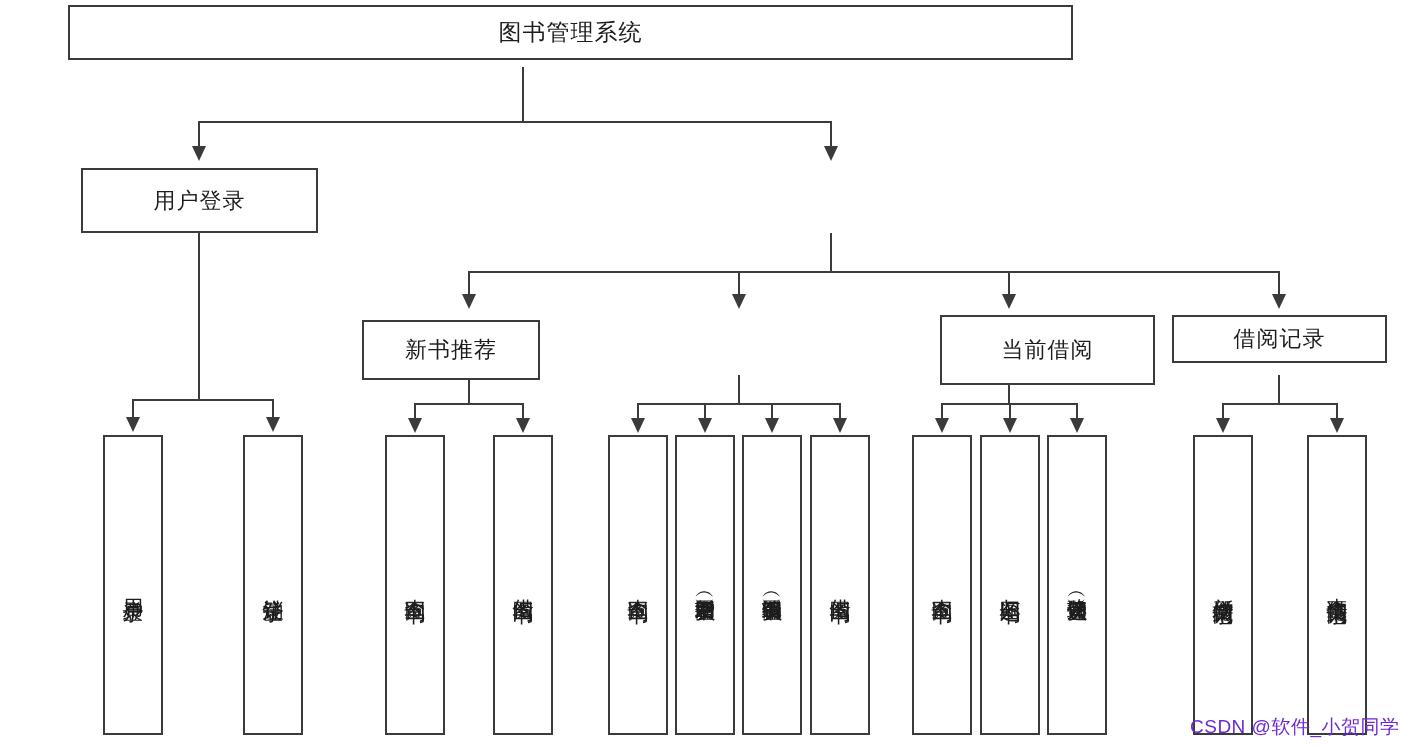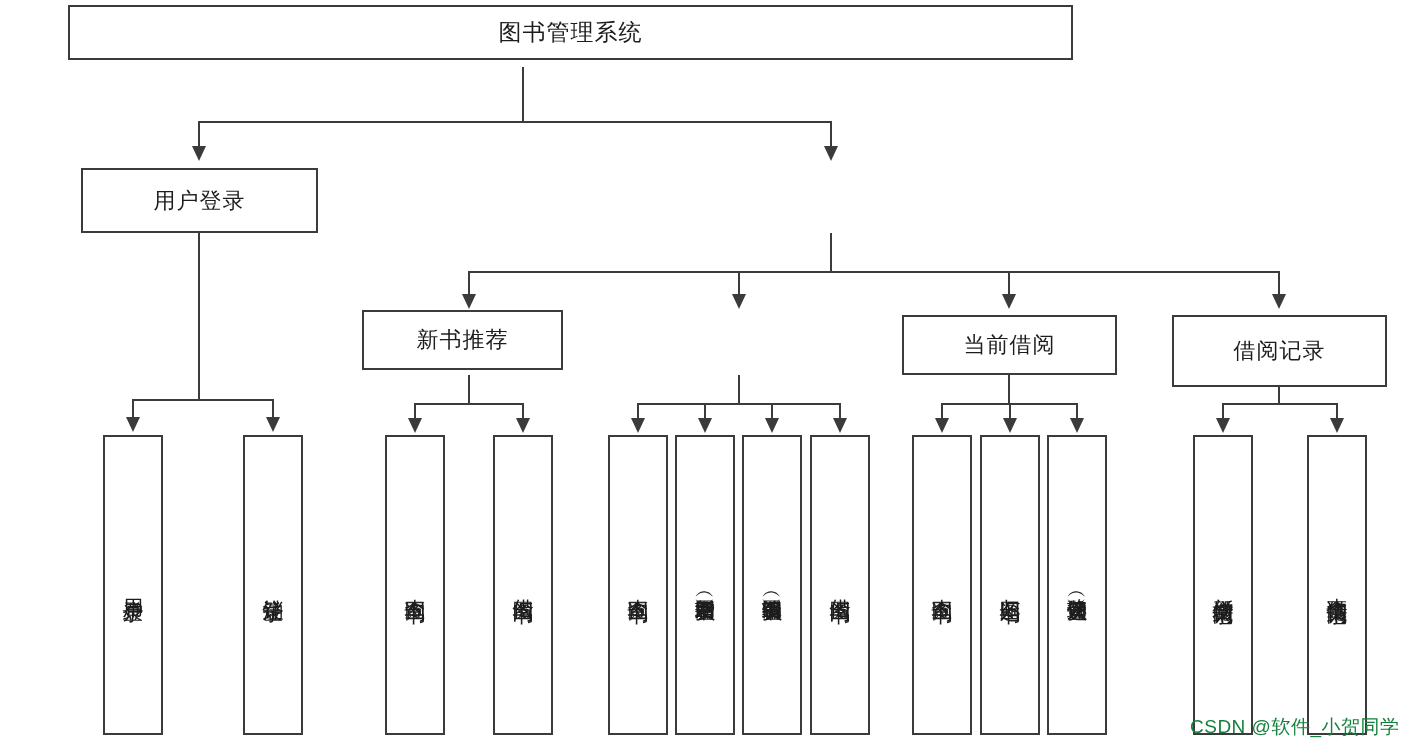--- a/index.html
+++ b/index.html
@@ -79,21 +79,21 @@
     width: 0;
     height: 0;
     border-left: 7px solid transparent;
     border-right: 7px solid transparent;
     border-top: 15px solid #3b3b3b;
     z-index: 2;
   }
   .watermark {
     position: absolute;
     font-size: 19px;
-    color: #15803d;
+    color: #6d28d9;
     white-space: nowrap;
     z-index: 5;
     letter-spacing: 0.5px;
   }
 </style>
 </head>
 <body>
 
 <div id="canvas">
 
@@ -124,27 +124,27 @@
   <div class="hline" style="left:468px; top:271px; width:812px;"></div>
   <div class="vline" style="left:468px; top:271px; height:23px;"></div>
   <div class="arrow" style="left:462px; top:294px;"></div>
   <div class="vline" style="left:738px; top:271px; height:23px;"></div>
   <div class="arrow" style="left:732px; top:294px;"></div>
   <div class="vline" style="left:1008px; top:271px; height:23px;"></div>
   <div class="arrow" style="left:1002px; top:294px;"></div>
   <div class="vline" style="left:1278px; top:271px; height:23px;"></div>
   <div class="arrow" style="left:1272px; top:294px;"></div>
 
-  <div class="node node-h" style="left:362px; top:310px; width:201px; height:60px;">
+  <div class="node node-h" style="left:362px; top:320px; width:178px; height:60px;">
     <span>新书推荐</span>
   </div>
-  <div class="node node-h" style="left:902px; top:315px; width:215px; height:60px;">
+  <div class="node node-h" style="left:940px; top:315px; width:215px; height:70px;">
     <span>当前借阅</span>
   </div>
-  <div class="node node-h" style="left:1172px; top:315px; width:215px; height:72px;">
+  <div class="node node-h" style="left:1172px; top:315px; width:215px; height:48px;">
     <span>借阅记录</span>
   </div>
 
   <div class="vline" style="left:468px; top:375px; height:30px;"></div>
   <div class="hline" style="left:414px; top:403px; width:110px;"></div>
   <div class="vline" style="left:414px; top:403px; height:15px;"></div>
   <div class="arrow" style="left:408px; top:418px;"></div>
   <div class="vline" style="left:522px; top:403px; height:15px;"></div>
   <div class="arrow" style="left:516px; top:418px;"></div>
 

